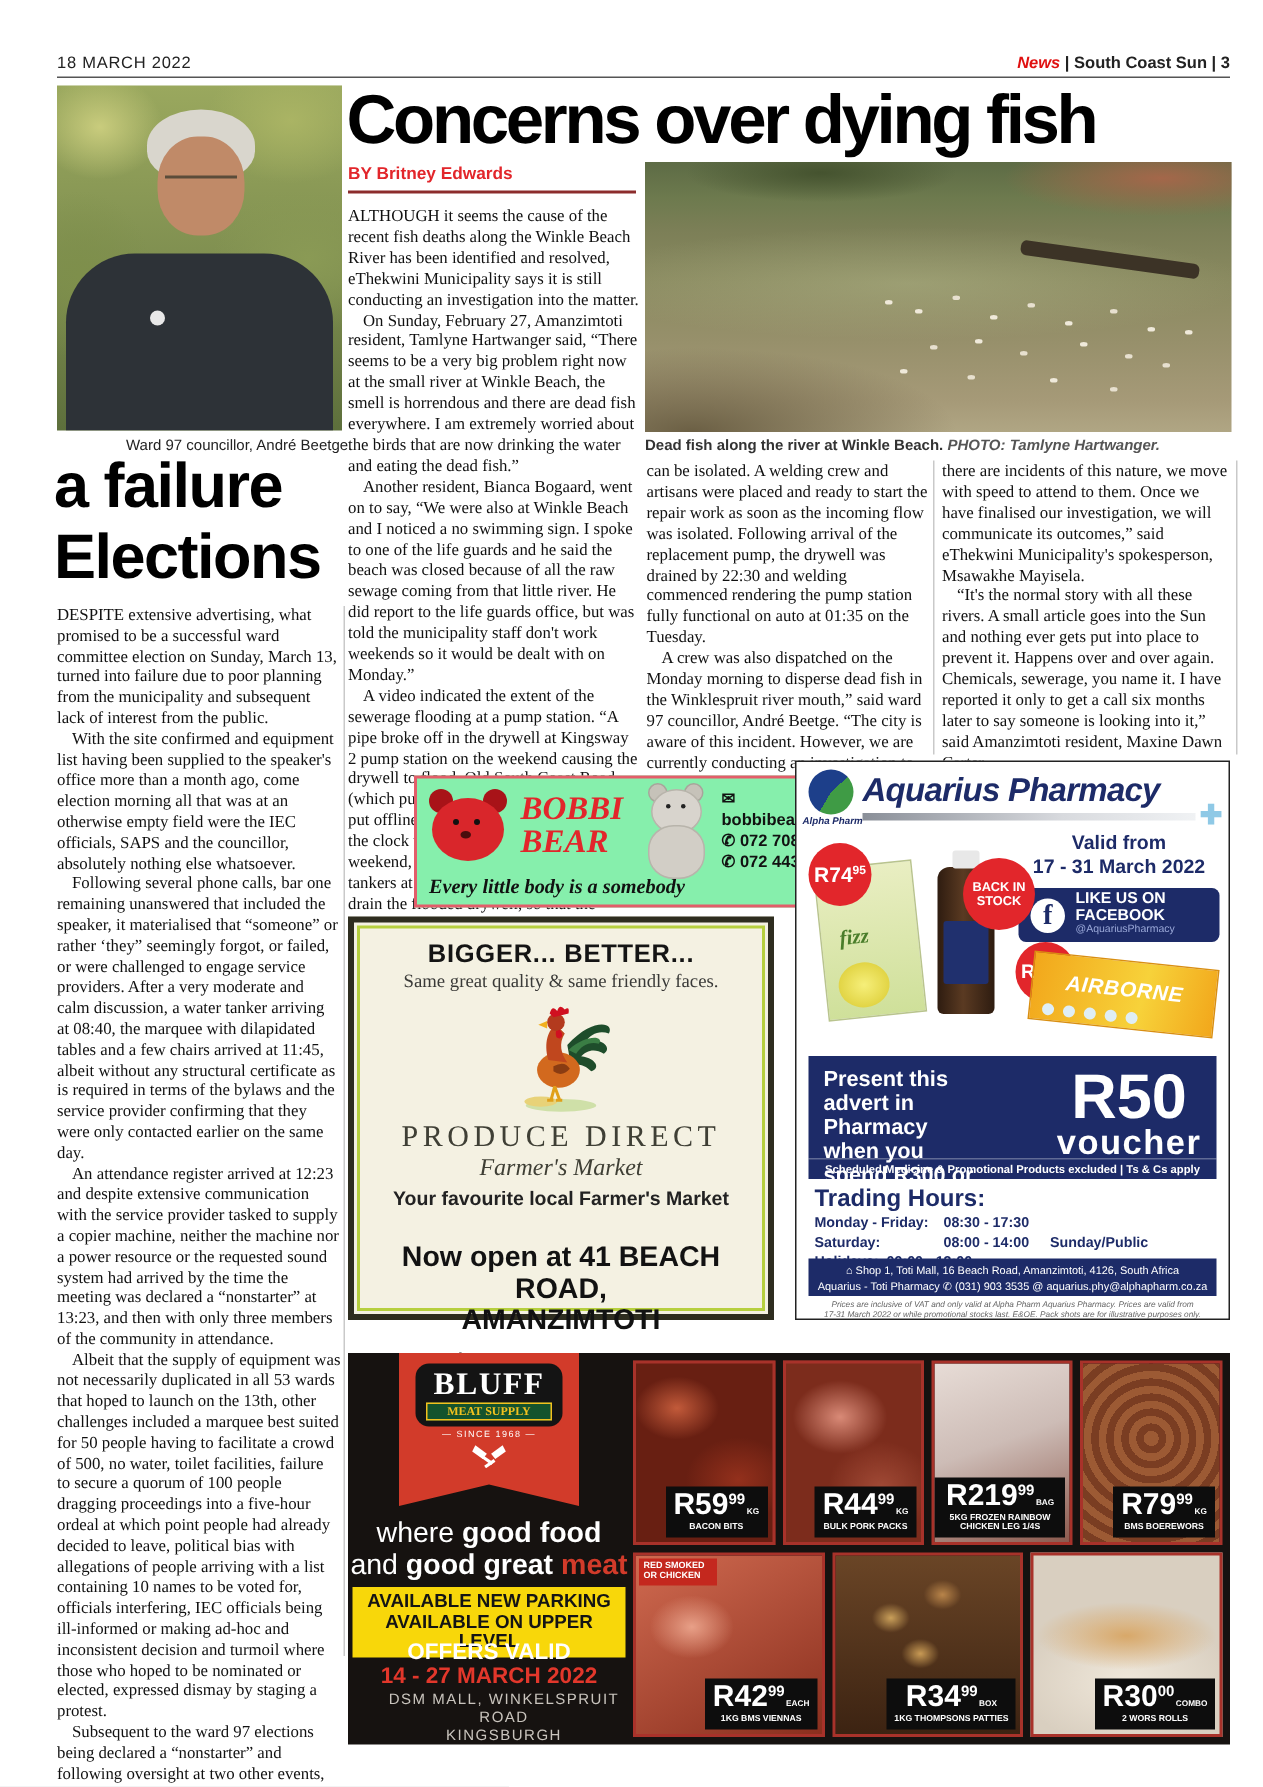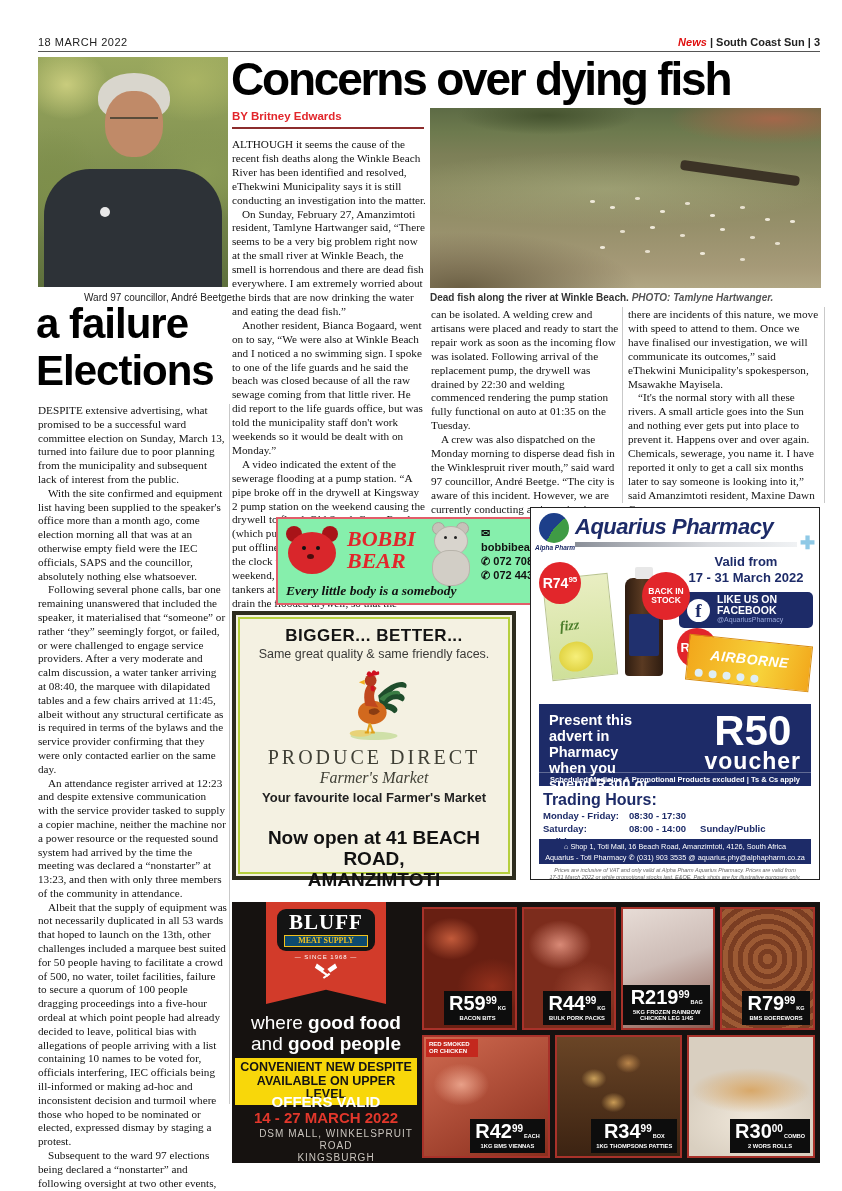--- a/index.html
+++ b/index.html
@@ -99,21 +99,21 @@
   .bobbi-contact{flex:1;font-weight:bold;font-size:11px;line-height:14px;color:#111;padding-top:2px;}
   .bobbi-tagline{position:absolute;left:8px;bottom:4px;font-family:"Liberation Serif",serif;
       font-style:italic;font-weight:bold;font-size:13.5px;color:#111;}
 
   
   .produce{position:absolute;left:232px;top:611px;width:284px;height:269px;box-sizing:border-box;
       border:4px solid #2e2d1f;background:#f4f1e2;}
   .produce-inner{position:absolute;inset:2px;border:2px solid #b6cf3e;text-align:center;
       font-family:"Liberation Sans",sans-serif;padding-top:7px;box-sizing:border-box;}
   .pd-big{font-weight:bold;font-size:17px;letter-spacing:.5px;color:#141414;}
-  .pd-sub{font-size:12.5px;color:#3a3a38;margin-top:1px;}
+  .pd-sub{font-size:12.5px;color:#3a3a38;margin-top:1px;font-family:Liberation Serif, serif;}
   .pd-rooster{height:84px;margin-top:1px;}
   .pd-brand{font-family:"Liberation Serif",serif;font-size:20px;letter-spacing:3px;color:#3f3f35;}
   .pd-script{font-family:"Liberation Serif",serif;font-style:italic;font-size:16px;color:#3f3f35;}
   .pd-tag{font-weight:bold;font-size:13px;color:#222;margin-top:3px;}
   .pd-open{font-weight:bold;font-size:19px;line-height:21px;color:#121212;margin-top:22px;}
   .pd-hours{font-weight:bold;font-size:11.5px;color:#222;margin-top:10px;}
   .pd-call{font-weight:bold;font-size:11.5px;color:#222;}
 
   
   .aq{position:absolute;left:530px;top:507px;width:290px;height:373px;border:1.5px solid #222;
@@ -176,21 +176,21 @@
   
   .bluff{position:absolute;left:232px;top:902px;width:588px;height:261px;background:#161210;overflow:hidden;
       font-family:"Liberation Sans",sans-serif;}
   .bluff-left{position:absolute;left:0;top:0;width:188px;height:100%;}
   .ribbon{position:absolute;left:34px;top:0;width:120px;height:102px;background:#d23b2a;
       clip-path:polygon(0 0,100% 0,100% 100%,50% 86%,0 100%);text-align:center;}
   .bluff-box{margin:7px auto 0;width:98px;background:#141414;border-radius:9px;padding:3px 0 4px;}
   .bluff-brand{font-family:"Liberation Serif",serif;font-weight:bold;font-size:21px;line-height:21px;
       color:#fff;letter-spacing:1px;}
   .meat-box{margin:2px auto 0;width:82px;border:1px solid #f2c11e;color:#f2c11e;
-      font-family:"Liberation Serif",serif;font-weight:bold;font-size:8px;line-height:10px;background:#0c4a6e;}
+      font-family:"Liberation Serif",serif;font-weight:bold;font-size:8px;line-height:10px;background:#14532d;}
   .since{color:#fff;font-size:6px;letter-spacing:1px;margin-top:3px;}
   .cleavers{margin-top:2px;}
   .bluff-tag{position:absolute;top:110px;width:100%;text-align:center;color:#fff;
       font-size:19px;line-height:21px;}
   .bluff-tag b{font-weight:bold;}
   .bluff-tag .meat-red{color:#d23b2a;font-weight:bold;}
   .yellow{position:absolute;top:156px;left:3px;right:3px;background:#f8d70a;color:#141414;
       font-weight:bold;font-size:12.5px;line-height:13.5px;text-align:center;padding:3px 0;}
   .offers{position:absolute;top:192px;width:100%;text-align:center;font-weight:bold;font-size:15px;line-height:16px;}
   .offers .o1{color:#fff;}
@@ -443,24 +443,24 @@
               <path d="M7 2 l11 8 -4 5 -10 -7 z"></path>
               <rect x="15" y="12" width="11" height="3" transform="rotate(35 15 12)"></rect>
               <path d="M33 2 l-11 8 4 5 10 -7 z"></path>
               <rect x="14" y="15" width="11" height="3" transform="rotate(-35 25 16)"></rect>
             </g>
           </svg>
         </div>
       </div>
       <div class="bluff-tag">
         <div><span>where </span><b>good food</b></div>
-        <div><span>and </span><b>good people </b><span class="meat-red">meat</span></div>
+        <div><span>and </span><b>good great </b><span class="meat-red">meat</span></div>
       </div>
       <div class="yellow">
-        <div>CONVENIENT NEW DESPITE</div>
+        <div>AVAILABLE NEW PARKING</div>
         <div>AVAILABLE ON UPPER LEVEL</div>
       </div>
       <div class="offers">
         <div class="o1">OFFERS VALID</div>
         <div class="o2">14 - 27 MARCH 2022</div>
       </div>
       <div class="bluff-addr">
         <div>DSM MALL, WINKELSPRUIT ROAD</div>
         <div>KINGSBURGH</div>
 

